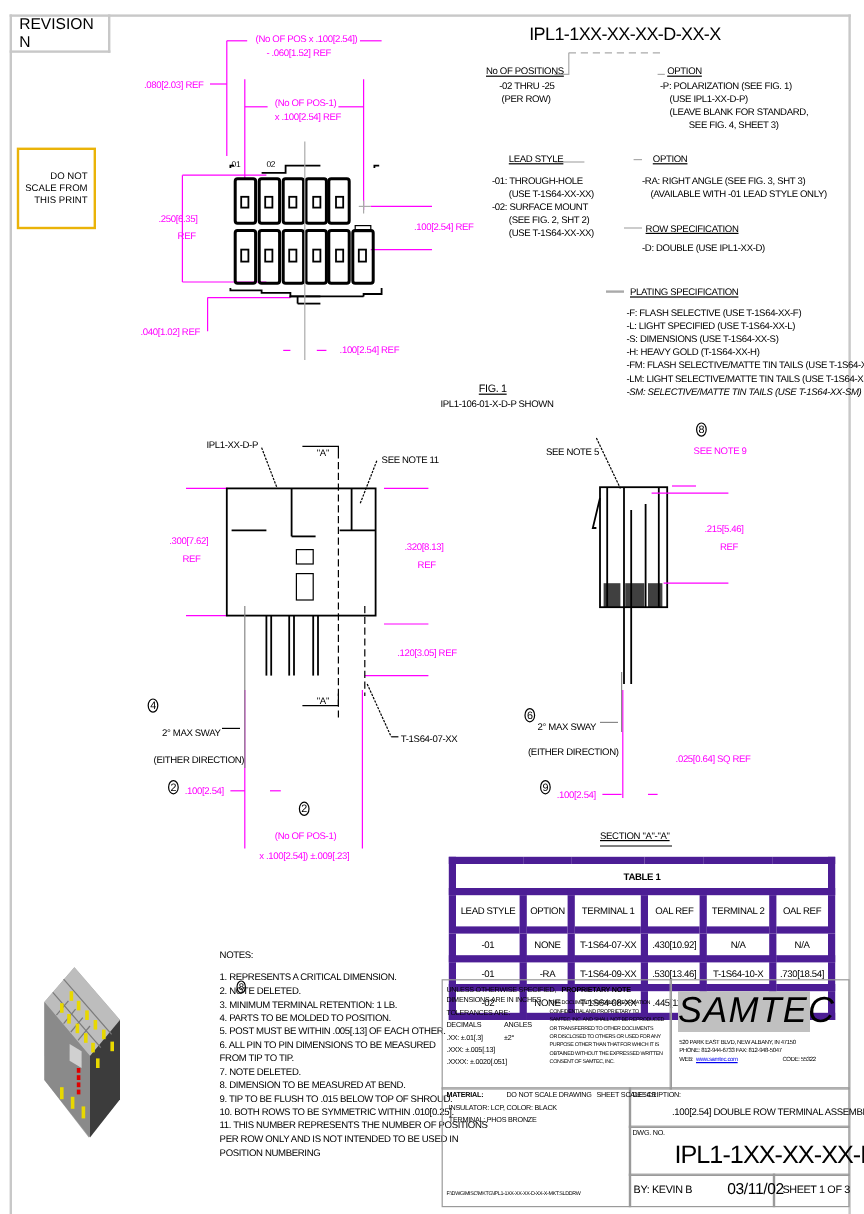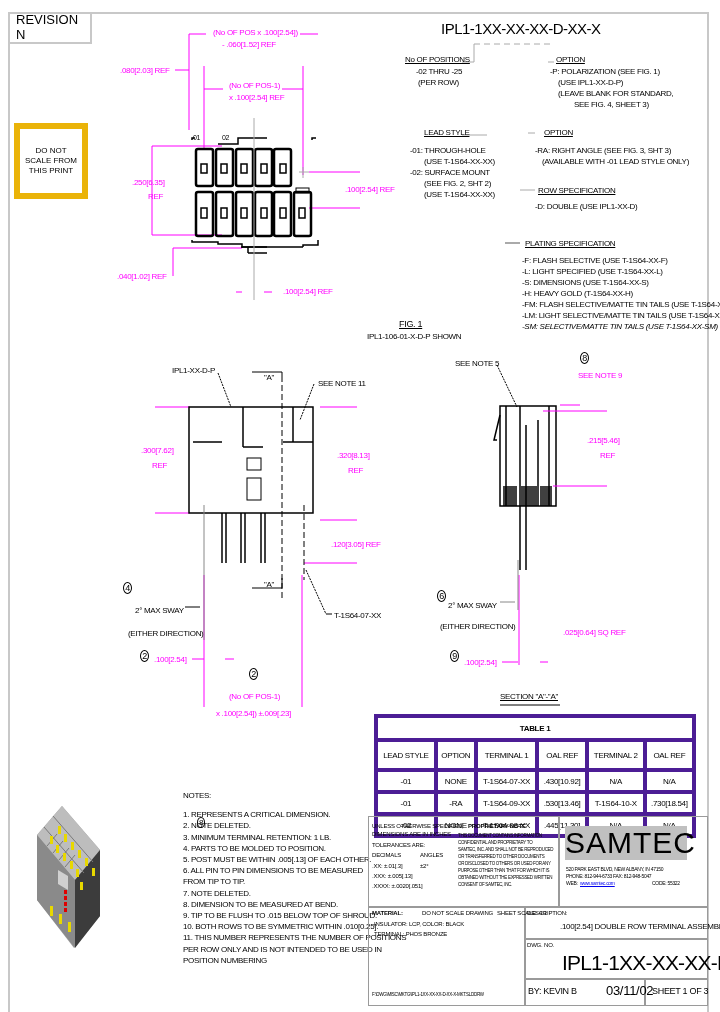--- a/index.html
+++ b/index.html
@@ -2,29 +2,29 @@
 <html><head>
 <meta charset="utf-8">
 <style>
   html,body{margin:0;padding:0;background:#fff;}
   body{width:720px;height:1012px;position:relative;overflow:hidden;font-family:"Liberation Sans",sans-serif;color:#000;}
   .frame{position:absolute;left:8px;top:12px;width:697px;height:998px;border-left:2px solid #c8c8c8;border-top:2px solid #c8c8c8;border-right:2px solid #c8c8c8;}
   .t{position:absolute;white-space:nowrap;font-size:8px;line-height:10px;letter-spacing:-0.3px;}
   .m{color:#ff00ff;}
   .u{text-decoration:underline;}
   .rev{position:absolute;left:8px;top:12px;width:84px;height:32px;border:2px solid #c8c8c8;border-left:none;border-top:none;font-size:13px;display:flex;align-items:center;padding-left:8px;box-sizing:border-box;}
-  .dns{position:absolute;left:14px;top:123px;width:62px;height:64px;border:6px solid #eab308;font-size:8px;line-height:10px;text-align:center;display:flex;align-items:center;justify-content:center;}
+  .dns{position:absolute;left:14px;top:123px;width:62px;height:64px;border:2px solid #eab308;font-size:8px;line-height:10px;text-align:right;display:flex;align-items:center;justify-content:center;}
   .pn{position:absolute;left:441px;top:20px;font-size:15px;letter-spacing:-0.5px;}
   svg{position:absolute;left:0;top:0;}
   table.t1{position:absolute;left:374px;top:714px;width:322px;border-collapse:collapse;font-size:8px;text-align:center;}
-  table.t1 td,table.t1 th{border:4px solid #4c1d95;padding:0;height:18px;font-weight:normal;letter-spacing:-0.3px;}
+  table.t1 td,table.t1 th{border:6px solid #4c1d95;padding:0;height:18px;font-weight:normal;letter-spacing:-0.3px;}
   table.t1 th.cap{font-weight:bold;height:20px;}
   table.t1 tr.hdr td{height:26px;border-bottom:3px double #000;}
   .tb{position:absolute;border:1px solid #9a9a9a;}
-  .samtec{position:absolute;left:565px;top:826px;width:122px;height:34px;background:#c0c0c0;font-size:30px;line-height:34px;text-align:right;letter-spacing:1px;}
+  .samtec{position:absolute;left:565px;top:826px;width:110px;height:34px;background:#c0c0c0;font-size:30px;line-height:34px;text-align:right;letter-spacing:1px;font-style:italic;}
   .link{color:#0000ee;text-decoration:underline;}
   .small{font-size:6px;line-height:8px;letter-spacing:-0.2px;}
   .notes{position:absolute;left:183px;top:790px;font-size:8px;line-height:11.2px;letter-spacing:-0.3px;white-space:nowrap;}
   .notes div{white-space:nowrap;}
 </style>
 </head>
 <body>
 
 <div class="frame"></div>
 <div class="rev">REVISION  N</div>
@@ -252,21 +252,21 @@
 <div class="t m" style="left:348px;top:466px;">REF</div>
 <div class="t m" style="left:331px;top:540px;">.120[3.05] REF</div>
 <div class="t" style="left:264px;top:580px;">"A"</div>
 <div class="t" style="left:334px;top:611px;">T-1S64-07-XX</div>
 <div class="t" style="left:135px;top:606px;">2° MAX SWAY</div>
 <div class="t" style="left:128px;top:629px;">(EITHER DIRECTION)</div>
 <div class="t m" style="left:154px;top:655px;">.100[2.54]</div>
 <div class="t m" style="left:229px;top:692px;">(No OF POS-1)</div>
 <div class="t m" style="left:216px;top:709px;">x .100[2.54]) ±.009[.23]</div>
 
-<div class="t" style="left:455px;top:359px;">SEE NOTE 5</div>
+<div class="t" style="left:455px;top:372px;">SEE NOTE 5</div>
 <div class="t m" style="left:578px;top:371px;">SEE NOTE 9</div>
 <div class="t m" style="left:587px;top:436px;">.215[5.46]</div>
 <div class="t m" style="left:600px;top:451px;">REF</div>
 <div class="t" style="left:448px;top:601px;">2° MAX SWAY</div>
 <div class="t" style="left:440px;top:622px;">(EITHER DIRECTION)</div>
 <div class="t m" style="left:563px;top:628px;">.025[0.64] SQ REF</div>
 <div class="t m" style="left:464px;top:658px;">.100[2.54]</div>
 <div class="t u" style="left:500px;top:692px;">SECTION "A"-"A"</div>
 
 <table class="t1">

